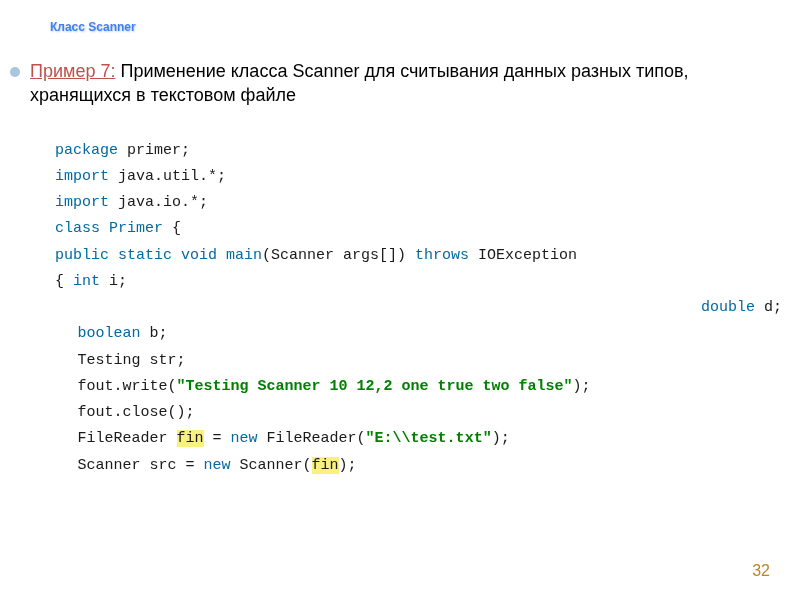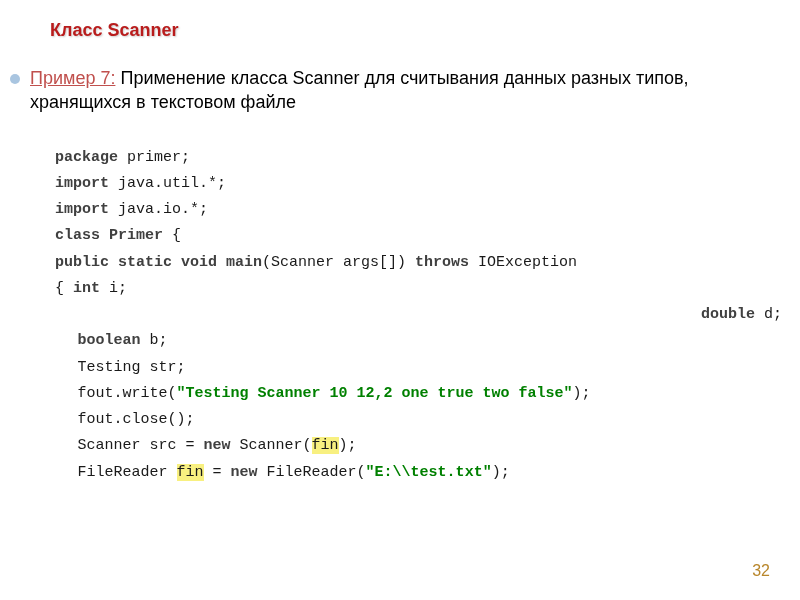--- a/index.html
+++ b/index.html
@@ -16,22 +16,22 @@
       height: 100%;
       background: #ffffff;
       position: relative;
       padding: 20px 0 0 0;
       box-shadow: 2px 2px 6px rgba(0,0,0,0.15);
     }
     .header {
       padding: 0 40px 10px 40px;
     }
     .section-title {
-      color: #b91c1c;
-      font-size: 18px;
+      color: #3b82f6;
+      font-size: 12px;
       font-weight: bold;
       text-shadow: 1px 1px 2px rgba(0,0,0,0.2);
       margin-left: 10px;
     }
     .content {
       padding: 15px 18px 0 10px;
     }
     .bullet-item {
       display: flex;
       align-items: flex-start;
@@ -55,21 +55,21 @@
       font-weight: normal;
       text-decoration: underline;
     }
     .code-block {
       margin: 30px 0 0 45px;
       font-family: 'Courier New', Consolas, monospace;
       font-size: 15px;
       line-height: 1.75;
       color: #1a1a1a;
     }
-    .kw { color: #404040; font-weight: bold; }
+    .kw { color: #0369a1; font-weight: normal; }
     .str { color: #008000; font-weight: bold; }
     .hl { background: #f8f080; }
     .page-number {
       position: absolute;
       bottom: 20px;
       right: 30px;
       font-size: 16px;
       color: #b8862b;
       margin-top: 8px;
     }
@@ -94,18 +94,18 @@
       <div><span class="kw">import</span><span> java.util.*;</span></div>
       <div><span class="kw">import</span><span> java.io.*;</span></div>
       <div><span class="kw">class</span><span> </span><span class="kw">Primer</span><span> {</span></div>
       <div><span class="kw">public static void </span><span class="kw">main</span><span>(Scanner args[]) </span><span class="kw">throws</span><span> IOException</span></div>
       <div><span>{ </span><span class="kw">int</span><span> i;</span></div>
       <div style="padding-left:1.5em;text-align:right;"><span class="kw">double</span><span> d;</span></div>
       <div style="padding-left:1.5em;"><span class="kw">boolean</span><span> b;</span></div>
       <div style="padding-left:1.5em;"><span>Testing str;</span></div>
       <div style="padding-left:1.5em;"><span>fout.write(</span><span class="str">"Testing Scanner 10 12,2 one true two false"</span><span>);</span></div>
       <div style="padding-left:1.5em;"><span>fout.close();</span></div>
+      <div style="padding-left:1.5em;"><span>FileReader </span><span class="hl">fin</span><span> = </span><span class="kw">new</span><span> FileReader(</span><span class="str">"E:\\test.txt"</span><span>);</span></div>
       <div style="padding-left:1.5em;"><span>Scanner src = </span><span class="kw">new</span><span> Scanner(</span><span class="hl">fin</span><span>);</span></div>
-      <div style="padding-left:1.5em;"><span>FileReader </span><span class="hl">fin</span><span> = </span><span class="kw">new</span><span> FileReader(</span><span class="str">"E:\\test.txt"</span><span>);</span></div>
     </div>
   </div>
   <div class="page-number">32</div>
 </div>
 
 </body></html>

